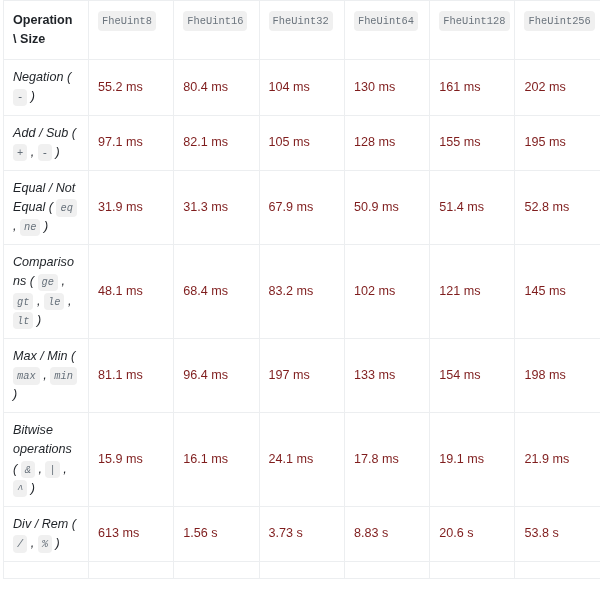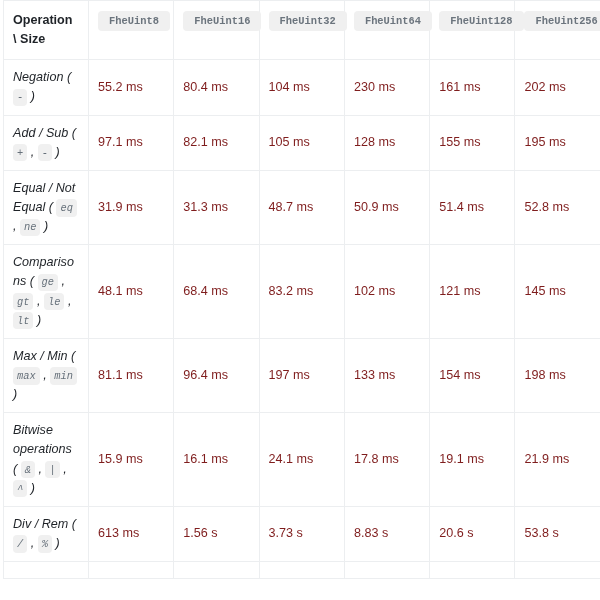--- a/index.html
+++ b/index.html
@@ -82,23 +82,22 @@
     font-size: 10.4px;
     padding: 1.5px 4px;
     border-radius: 4px;
     white-space: nowrap;
     display: inline-block;
     line-height: 1.35;
   }
 
   th.size-head code.tok {
     font-size: 10.4px;
-    padding: 3px 11px;
+    padding: 3px 4px;
     color: #6b747d;
-    font-weight: bold;
   }
 
   .paren { color: #1f2328; }
   .comma { color: #1f2328; }
 </style>
 </head>
 <body>
 
 <div class="table-wrap">
   <table class="bench">
@@ -135,38 +134,38 @@
           <code class="tok">FheUint256</code>
         </th>
       </tr>
     </thead>
     <tbody id="bench-body">
         <tr>
           <th scope="row" class="op-cell"><span>Negation</span> <span class="paren">(</span> <code class="tok">-</code><span class="paren"> )</span></th>
           <td class="val-cell"><span>55.2 ms</span></td>
           <td class="val-cell"><span>80.4 ms</span></td>
           <td class="val-cell"><span>104 ms</span></td>
-          <td class="val-cell"><span>230 ms</span></td>
+          <td class="val-cell"><span>130 ms</span></td>
           <td class="val-cell"><span>161 ms</span></td>
           <td class="val-cell"><span>202 ms</span></td>
         </tr>
         <tr>
           <th scope="row" class="op-cell"><span>Add / Sub</span> <span class="paren">(</span> <code class="tok">+</code><span class="comma"> ,</span> <code class="tok">-</code><span class="paren"> )</span></th>
           <td class="val-cell"><span>97.1 ms</span></td>
           <td class="val-cell"><span>82.1 ms</span></td>
           <td class="val-cell"><span>105 ms</span></td>
           <td class="val-cell"><span>128 ms</span></td>
           <td class="val-cell"><span>155 ms</span></td>
           <td class="val-cell"><span>195 ms</span></td>
         </tr>
         <tr>
           <th scope="row" class="op-cell"><span>Equal / Not Equal</span> <span class="paren">(</span> <code class="tok">eq</code><span class="comma"> ,</span> <code class="tok">ne</code><span class="paren"> )</span></th>
           <td class="val-cell"><span>31.9 ms</span></td>
           <td class="val-cell"><span>31.3 ms</span></td>
-          <td class="val-cell"><span>48.7 ms</span></td>
+          <td class="val-cell"><span>67.9 ms</span></td>
           <td class="val-cell"><span>50.9 ms</span></td>
           <td class="val-cell"><span>51.4 ms</span></td>
           <td class="val-cell"><span>52.8 ms</span></td>
         </tr>
         <tr>
           <th scope="row" class="op-cell"><span>Comparisons</span> <span class="paren">(</span> <code class="tok">ge</code><span class="comma"> ,</span> <code class="tok">gt</code><span class="comma"> ,</span> <code class="tok">le</code><span class="comma"> ,</span> <code class="tok">lt</code><span class="paren"> )</span></th>
           <td class="val-cell"><span>48.1 ms</span></td>
           <td class="val-cell"><span>68.4 ms</span></td>
           <td class="val-cell"><span>83.2 ms</span></td>
           <td class="val-cell"><span>102 ms</span></td>

